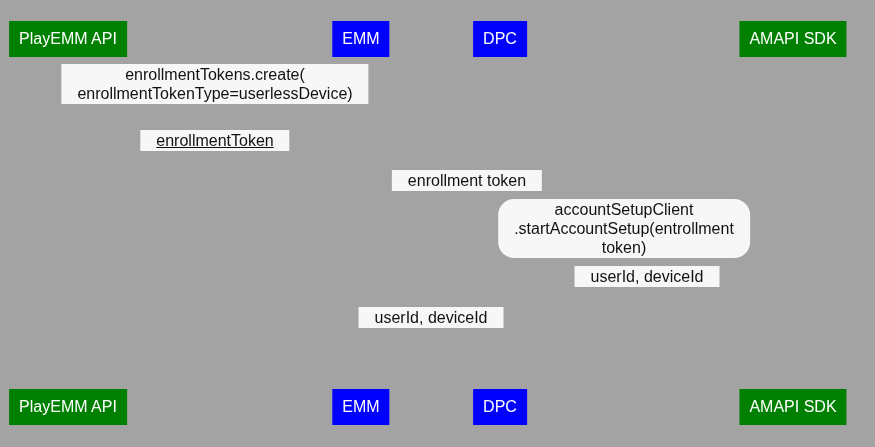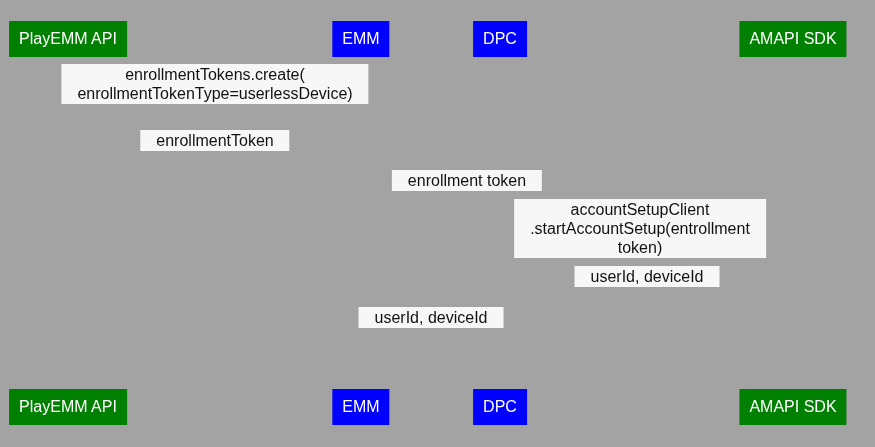--- a/index.html
+++ b/index.html
@@ -44,23 +44,23 @@
 
 <div class="diagram">
 
   <div class="actor-box" style="left: 68px; top: 21px; background-color: rgb(0, 128, 0);">PlayEMM API</div>
   <div class="actor-box" style="left: 361px; top: 21px; background-color: rgb(0, 0, 254);">EMM</div>
   <div class="actor-box" style="left: 500px; top: 21px; background-color: rgb(0, 0, 254);">DPC</div>
   <div class="actor-box" style="left: 793px; top: 21px; background-color: rgb(0, 128, 0);">AMAPI SDK</div>
 
   <div class="msg-label" style="left:215px; top:64px;">enrollmentTokens.create(
 enrollmentTokenType=userlessDevice)</div>
-  <div class="msg-label" style="left:215px; top:130px;">enrollmentToken</div>
+  <div class="msg-label" style="left:215px; top:130px;text-decoration:underline;">enrollmentToken</div>
   <div class="msg-label" style="left:431px; top:170px;margin-left:36px;">enrollment token</div>
-  <div class="msg-label" style="left:640px; top:199px;">accountSetupClient
+  <div class="msg-label" style="left:624px; top:199px;border-radius:16px;">accountSetupClient
 .startAccountSetup(entrollment token)</div>
   <div class="msg-label" style="left:647px; top:266px;">userId, deviceId</div>
   <div class="msg-label" style="left:431px; top:307px;">userId, deviceId</div>
 
   <div class="actor-box" style="left: 68px; top: 389px; background-color: rgb(0, 128, 0);">PlayEMM API</div>
   <div class="actor-box" style="left: 361px; top: 389px; background-color: rgb(0, 0, 254);">EMM</div>
   <div class="actor-box" style="left: 500px; top: 389px; background-color: rgb(0, 0, 254);">DPC</div>
   <div class="actor-box" style="left: 793px; top: 389px; background-color: rgb(0, 128, 0);">AMAPI SDK</div>
 
 </div>

